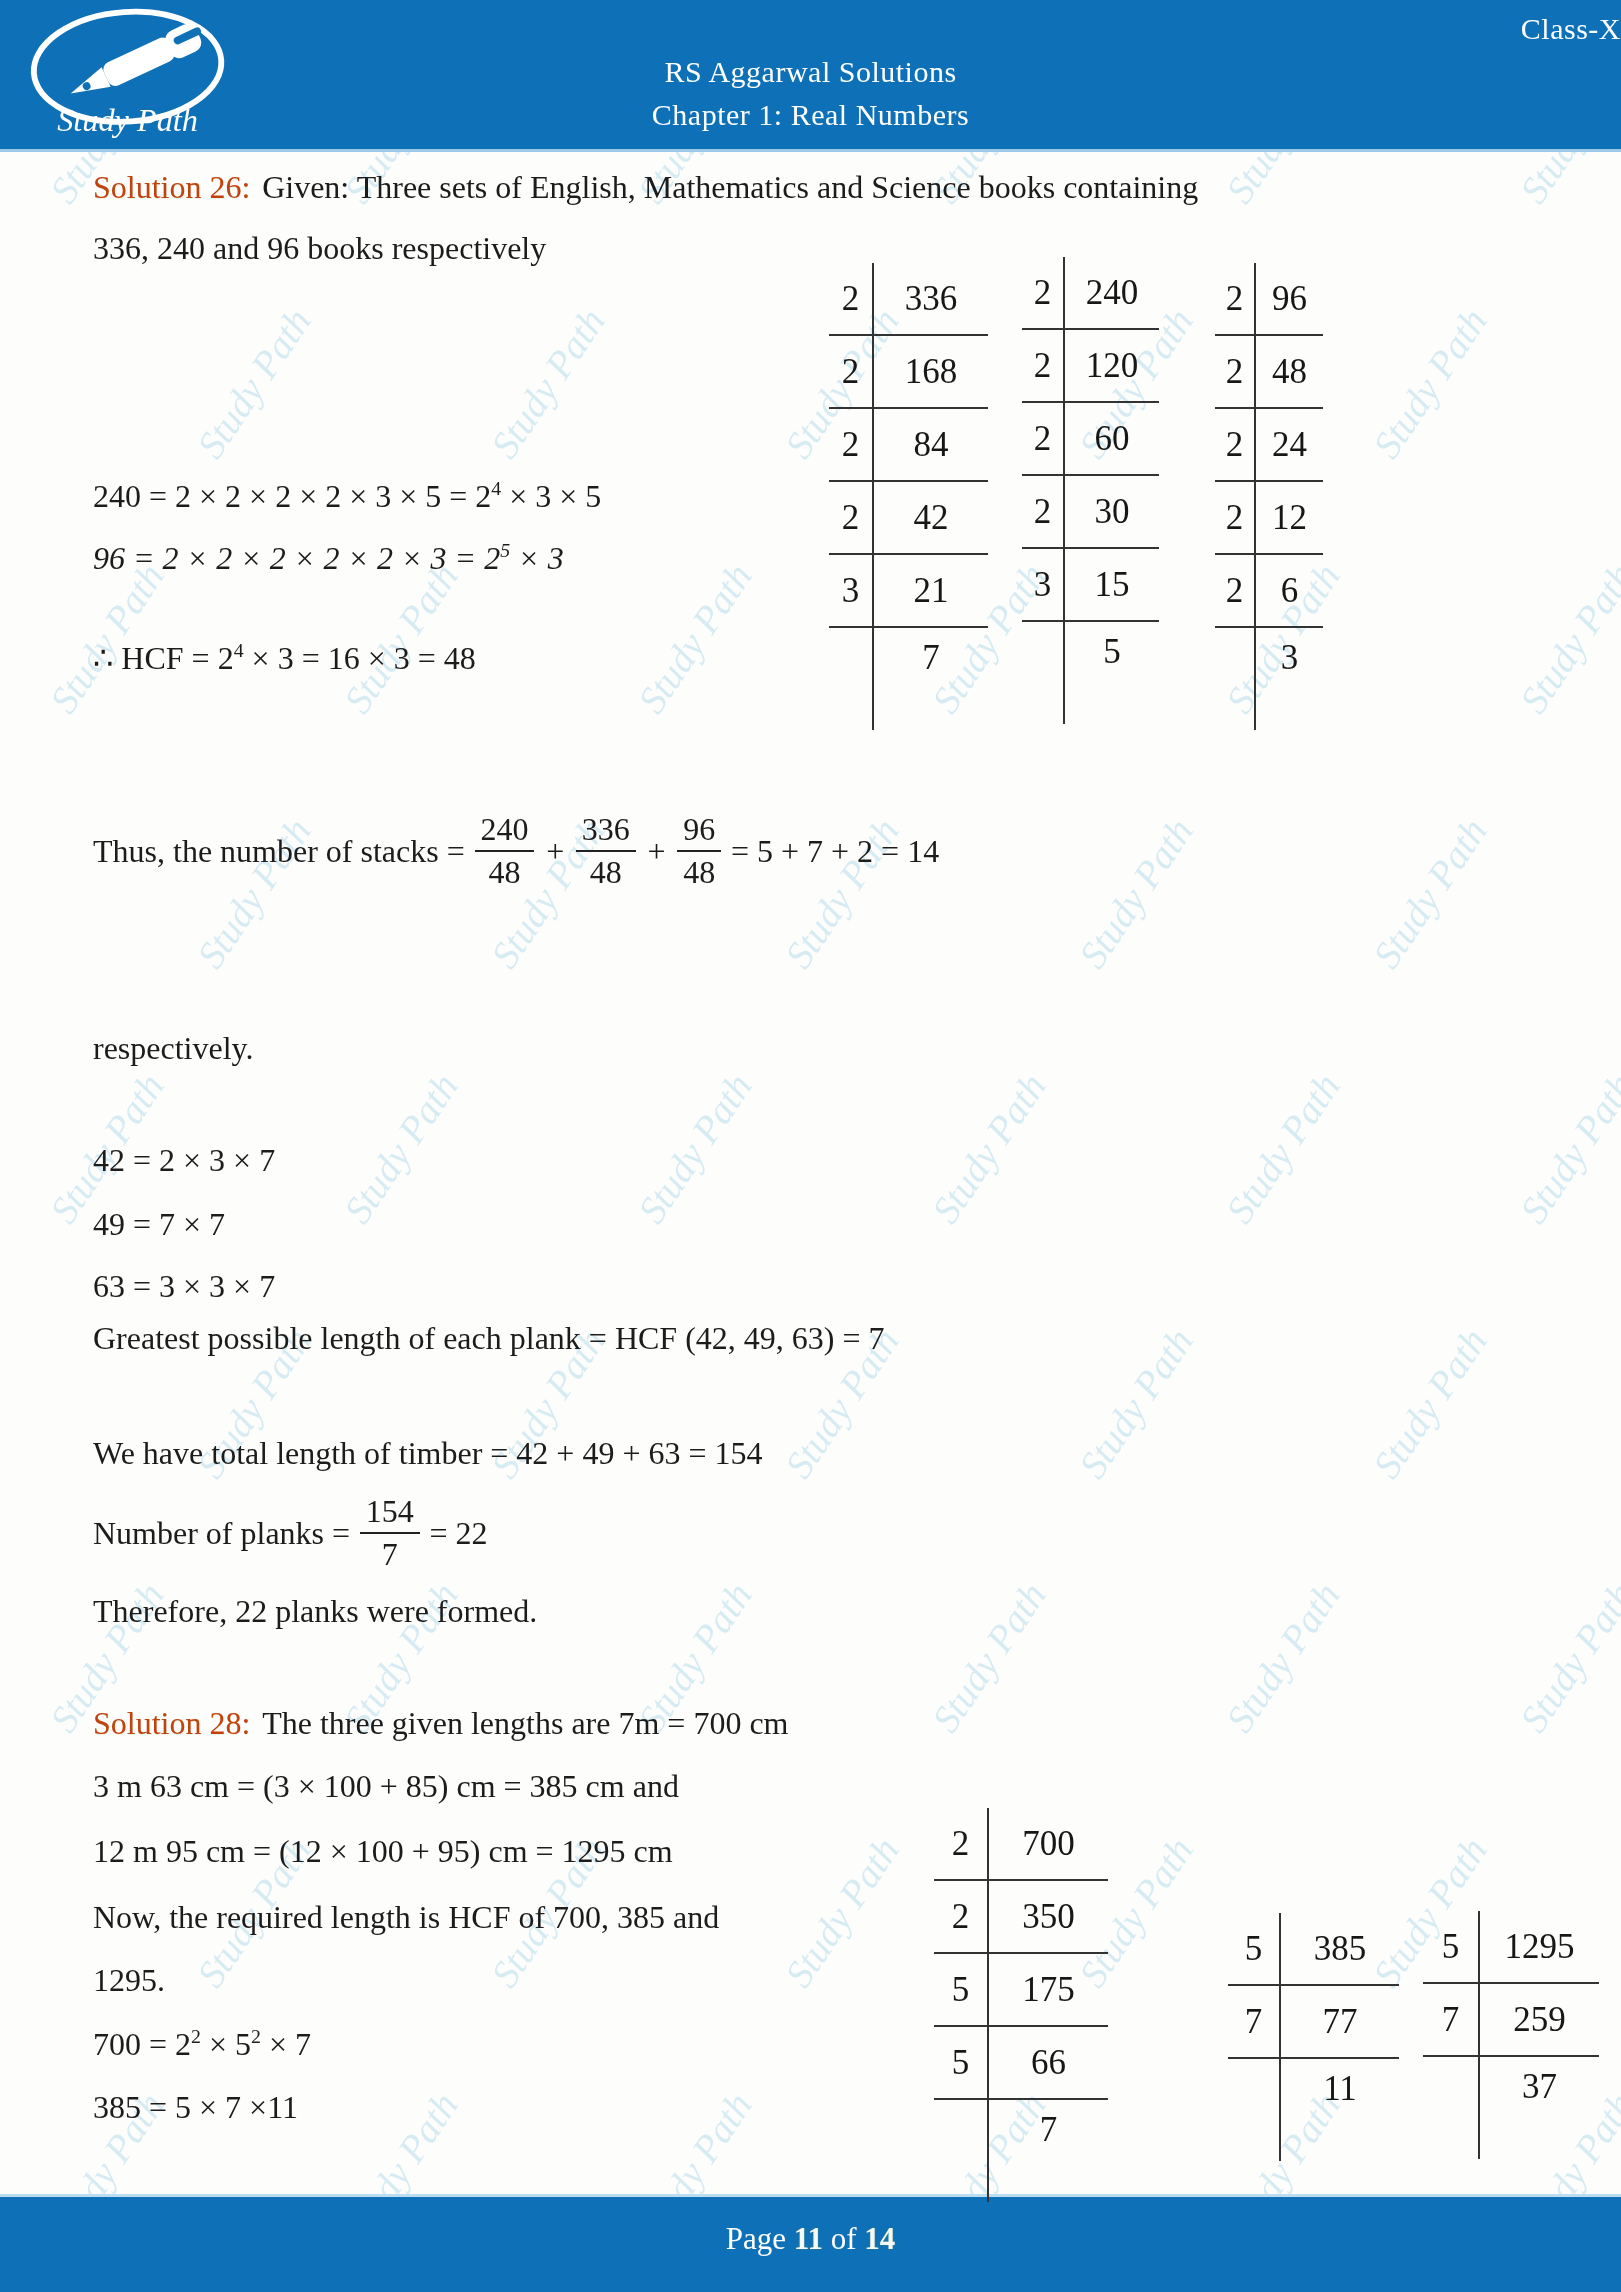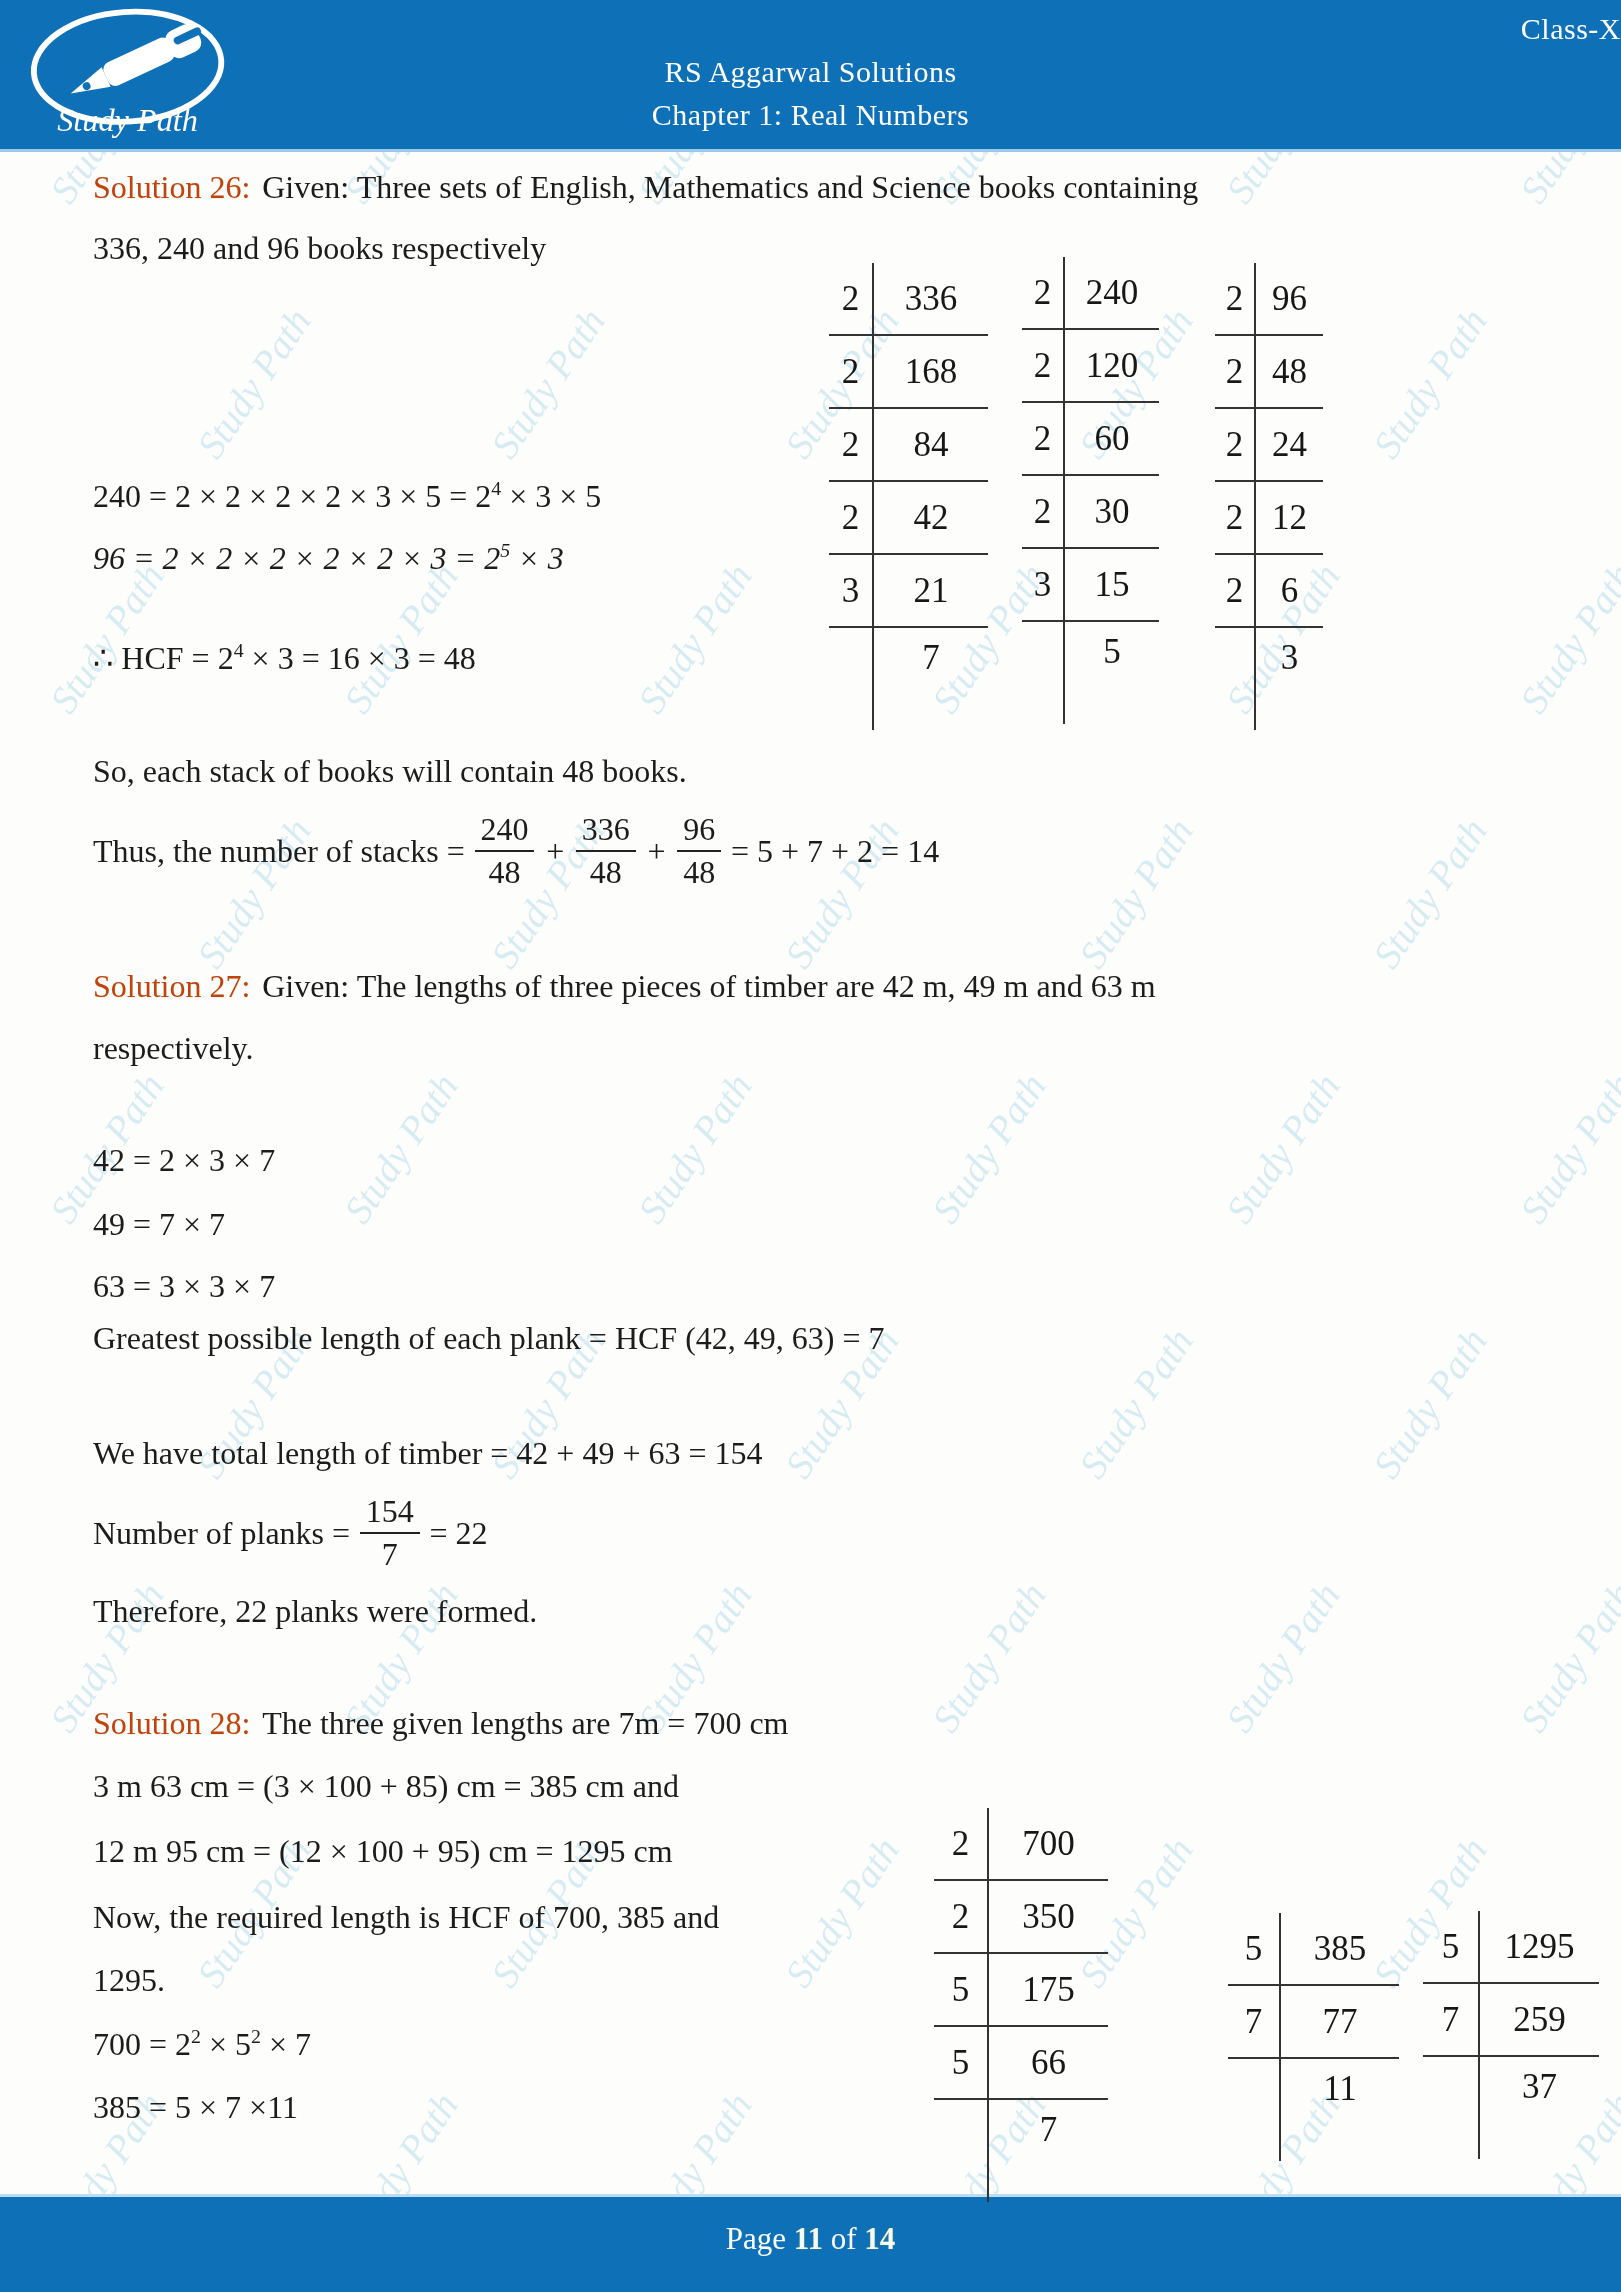--- a/index.html
+++ b/index.html
@@ -209,44 +209,40 @@
         <div class="dt-row">
           <div class="dt-d">2</div>
           <div class="dt-v">6</div>
         </div>
         <div class="dt-row dt-last">
           <div class="dt-d"></div>
           <div class="dt-v">3</div>
         </div>
       </div>
 
-    <div class="tline" style="left:93px; top:753px;">So, each stack of books will contain 48 books.</div>
 
     <div class="frow" style="left:93px; top:796px; height:110px;">
       <span>Thus, the number of stacks =</span>
       <span class="frac">
         <span class="num">240</span>
         <span class="den">48</span>
       </span>
       <span class="fplus">+</span>
       <span class="frac">
         <span class="num">336</span>
         <span class="den">48</span>
       </span>
       <span class="fplus">+</span>
       <span class="frac">
         <span class="num">96</span>
         <span class="den">48</span>
       </span>
       <span>= 5 + 7 + 2 = 14</span>
     </div>
 
-    <div class="tline" style="left:93px; top:968px;">
-      <span class="sol-label">Solution 27:</span><span>Given: The lengths of three pieces of timber are 42 m, 49 m and 63 m</span>
-    </div>
     <div class="tline" style="left:93px; top:1030px;">respectively.</div>
 
     <div class="tline" style="left:93px; top:1142px;">42 = 2 × 3 × 7</div>
     <div class="tline" style="left:93px; top:1206px;">49 = 7 × 7</div>
     <div class="tline" style="left:93px; top:1268px;">63 = 3 × 3 × 7</div>
     <div class="tline" style="left:93px; top:1320px;">Greatest possible length of each plank = HCF (42, 49, 63) = 7</div>
     <div class="tline" style="left:93px; top:1435px;">We have total length of timber = 42 + 49 + 63 = 154</div>
 
     <div class="frow" style="left:93px; top:1478px; height:110px;">
       <span>Number of planks  =</span>

